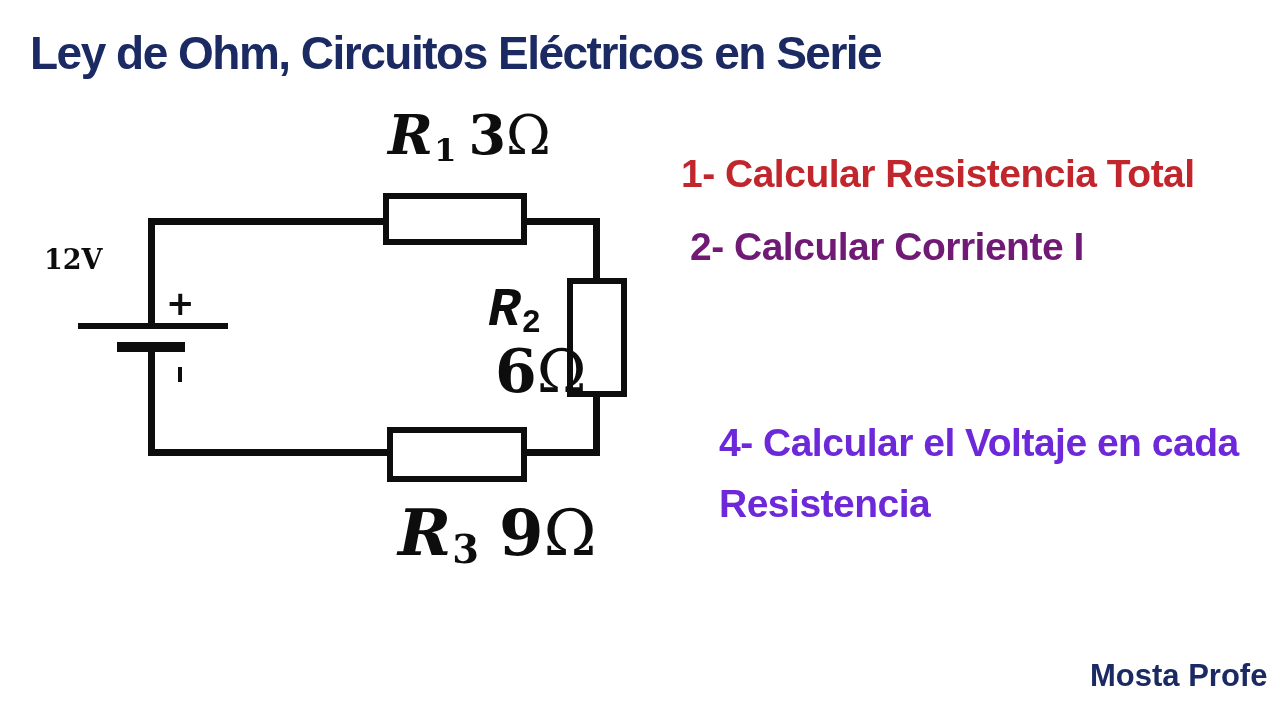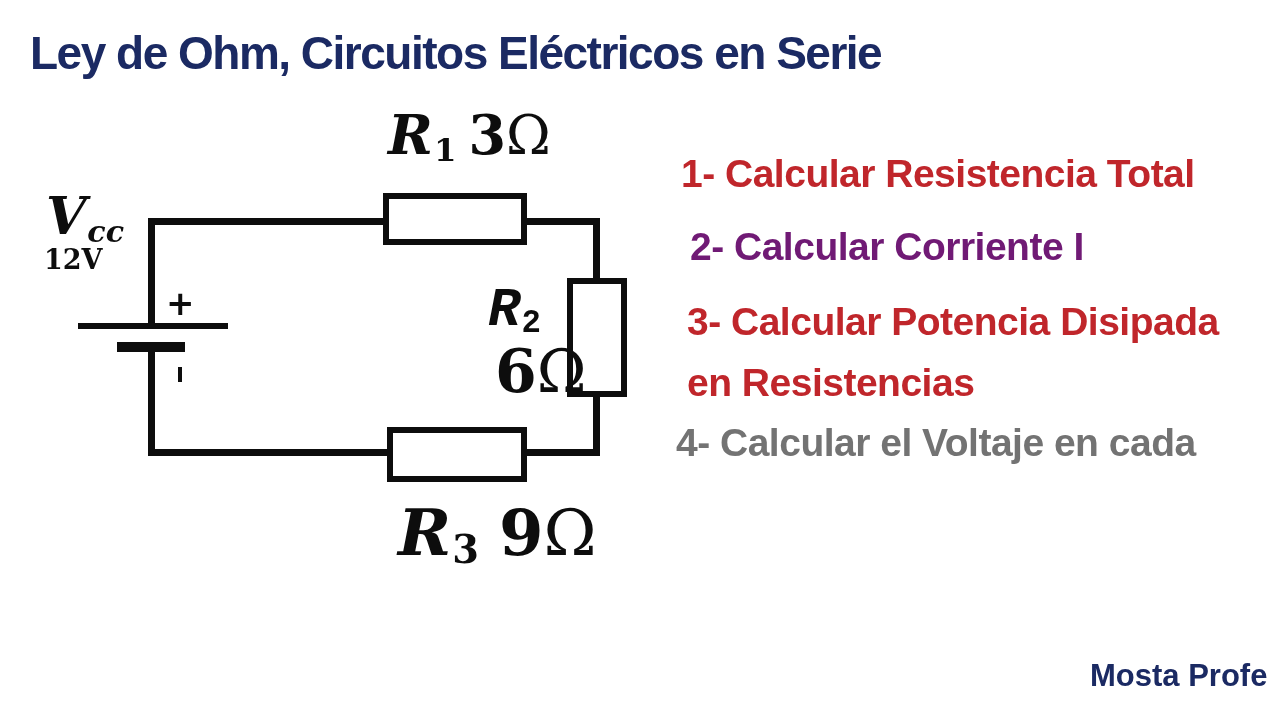--- a/index.html
+++ b/index.html
@@ -65,23 +65,20 @@
 
   <div class="wire" style="left:78px;top:323px;width:150px;height:6px;"></div>
   <div class="wire" style="left:117px;top:342px;width:68px;height:10px;"></div>
   <div class="plus">+</div>
   <div class="minus-tick"></div>
 
   <div class="rbox" style="left:383px;top:193px;width:144px;height:52px;"></div>
   <div class="rbox" style="left:567px;top:278px;width:60px;height:119px;"></div>
   <div class="rbox" style="left:387px;top:427px;width:140px;height:55px;"></div>
 
-  <div class="clabel" style="left:46px;top:186px;font-size:52px;">
-    <span class="sym">V</span><sub class="si">cc</sub>
-  </div>
   <div class="clabel" style="left:44px;top:244px;font-size:27px;">12V</div>
 
   <div class="clabel" style="left:388px;top:104px;font-size:54px;">
     <span class="sym">R</span><sub class="s">1</sub><span class="gap"></span><span>3</span><span class="omega">Ω</span>
   </div>
 
   <div class="clabel" style="left:488px;top:280px;font-size:54px;font-family:Liberation Mono, monospace;">
     <span class="sym">R</span><sub class="s">2</sub>
   </div>
   <div class="clabel" style="left:495px;top:337px;font-size:60px;text-align:center;">
@@ -93,24 +90,21 @@
   </div>
 
   <div class="task" style="left: 681px; top: 153px; color: rgb(192, 38, 43);">
     <div class="ln">1- Calcular Resistencia Total</div>
   </div>
 
   <div class="task" style="left: 690px; top: 226px; color: #701a75;">
     <div class="ln">2- Calcular Corriente I</div>
   </div>
 
-  <div class="task" style="left: 687px; top: 301px; color: rgb(192, 38, 43);">
-    <div class="ln">3- Calcular Potencia Disipada</div>
-    <div class="ln l2">en Resistencias</div>
-  </div>
 
-  <div class="task" style="left: 676px; top: 422px; color: #737373;">
+  <div class="task" style="left: 719px; top: 422px; color: #6d28d9;">
     <div class="ln">4- Calcular el Voltaje en cada</div>
+    <div class="ln l2">Resistencia</div>
   </div>
 
   <div class="watermark">Mosta Profe</div>
 
 </div>
 
 </body></html>

